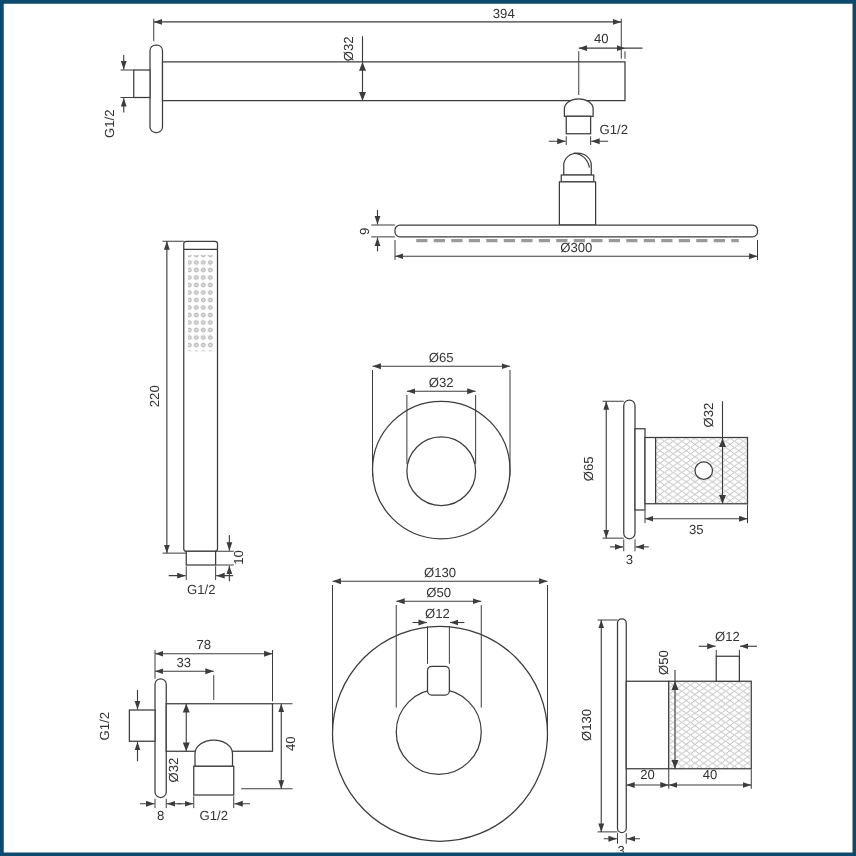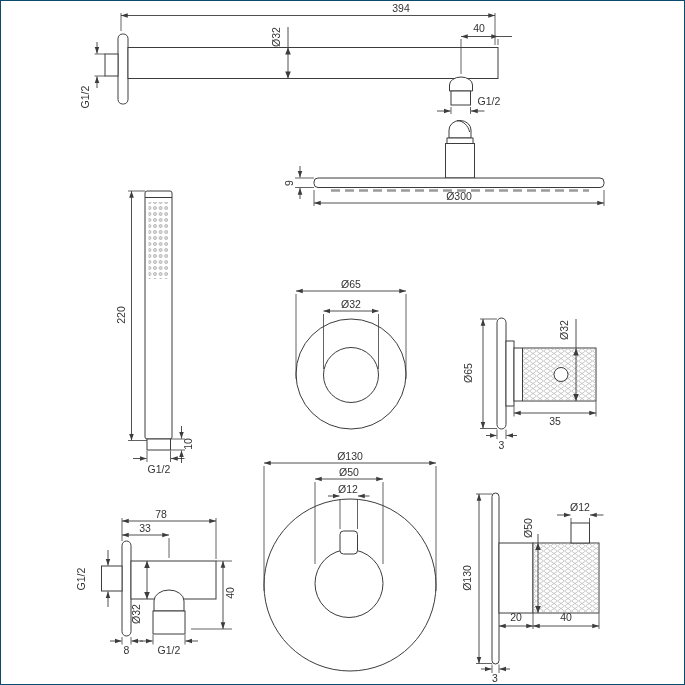--- a/index.html
+++ b/index.html
@@ -1,18 +1,18 @@
 <!DOCTYPE html>
 <html style="--line: #3c3c3c; --label: #333333; --thread-fill: #a6a6a6; --thread-stripe: #7a7a7a; --knurl-line: #b2b2b2; --nozzle: #9a9a9a; --background: #ffffff;"><head>
 <meta charset="utf-8">
 <style>
   html,body{margin:0;padding:0;background:#fff;}
   .stage{
     position:relative;width:685px;height:685px;background:var(--background,#fff);
-    border:1px solid #0c4a6e;box-sizing:border-box;
+    border:3px solid #0c4a6e;box-sizing:border-box;
     font-family:"Liberation Sans",sans-serif;overflow:hidden;padding-left:28px;
   }
   .stage svg{position:absolute;left:0;top:0;}
   .ln{stroke:var(--line,#3c3c3c);stroke-width:1;fill:none;}
   .fw{fill:#ffffff;stroke:var(--line,#3c3c3c);stroke-width:1;}
   .ext{stroke:var(--line,#3c3c3c);stroke-width:0.8;fill:none;}
   .dln{stroke:var(--line,#3c3c3c);stroke-width:0.9;fill:none;}
   .dim{font-size:10.5px;fill:var(--label,#333);}
   .arrow{fill:var(--line,#3c3c3c);stroke:none;}
   text{text-anchor:middle;}

